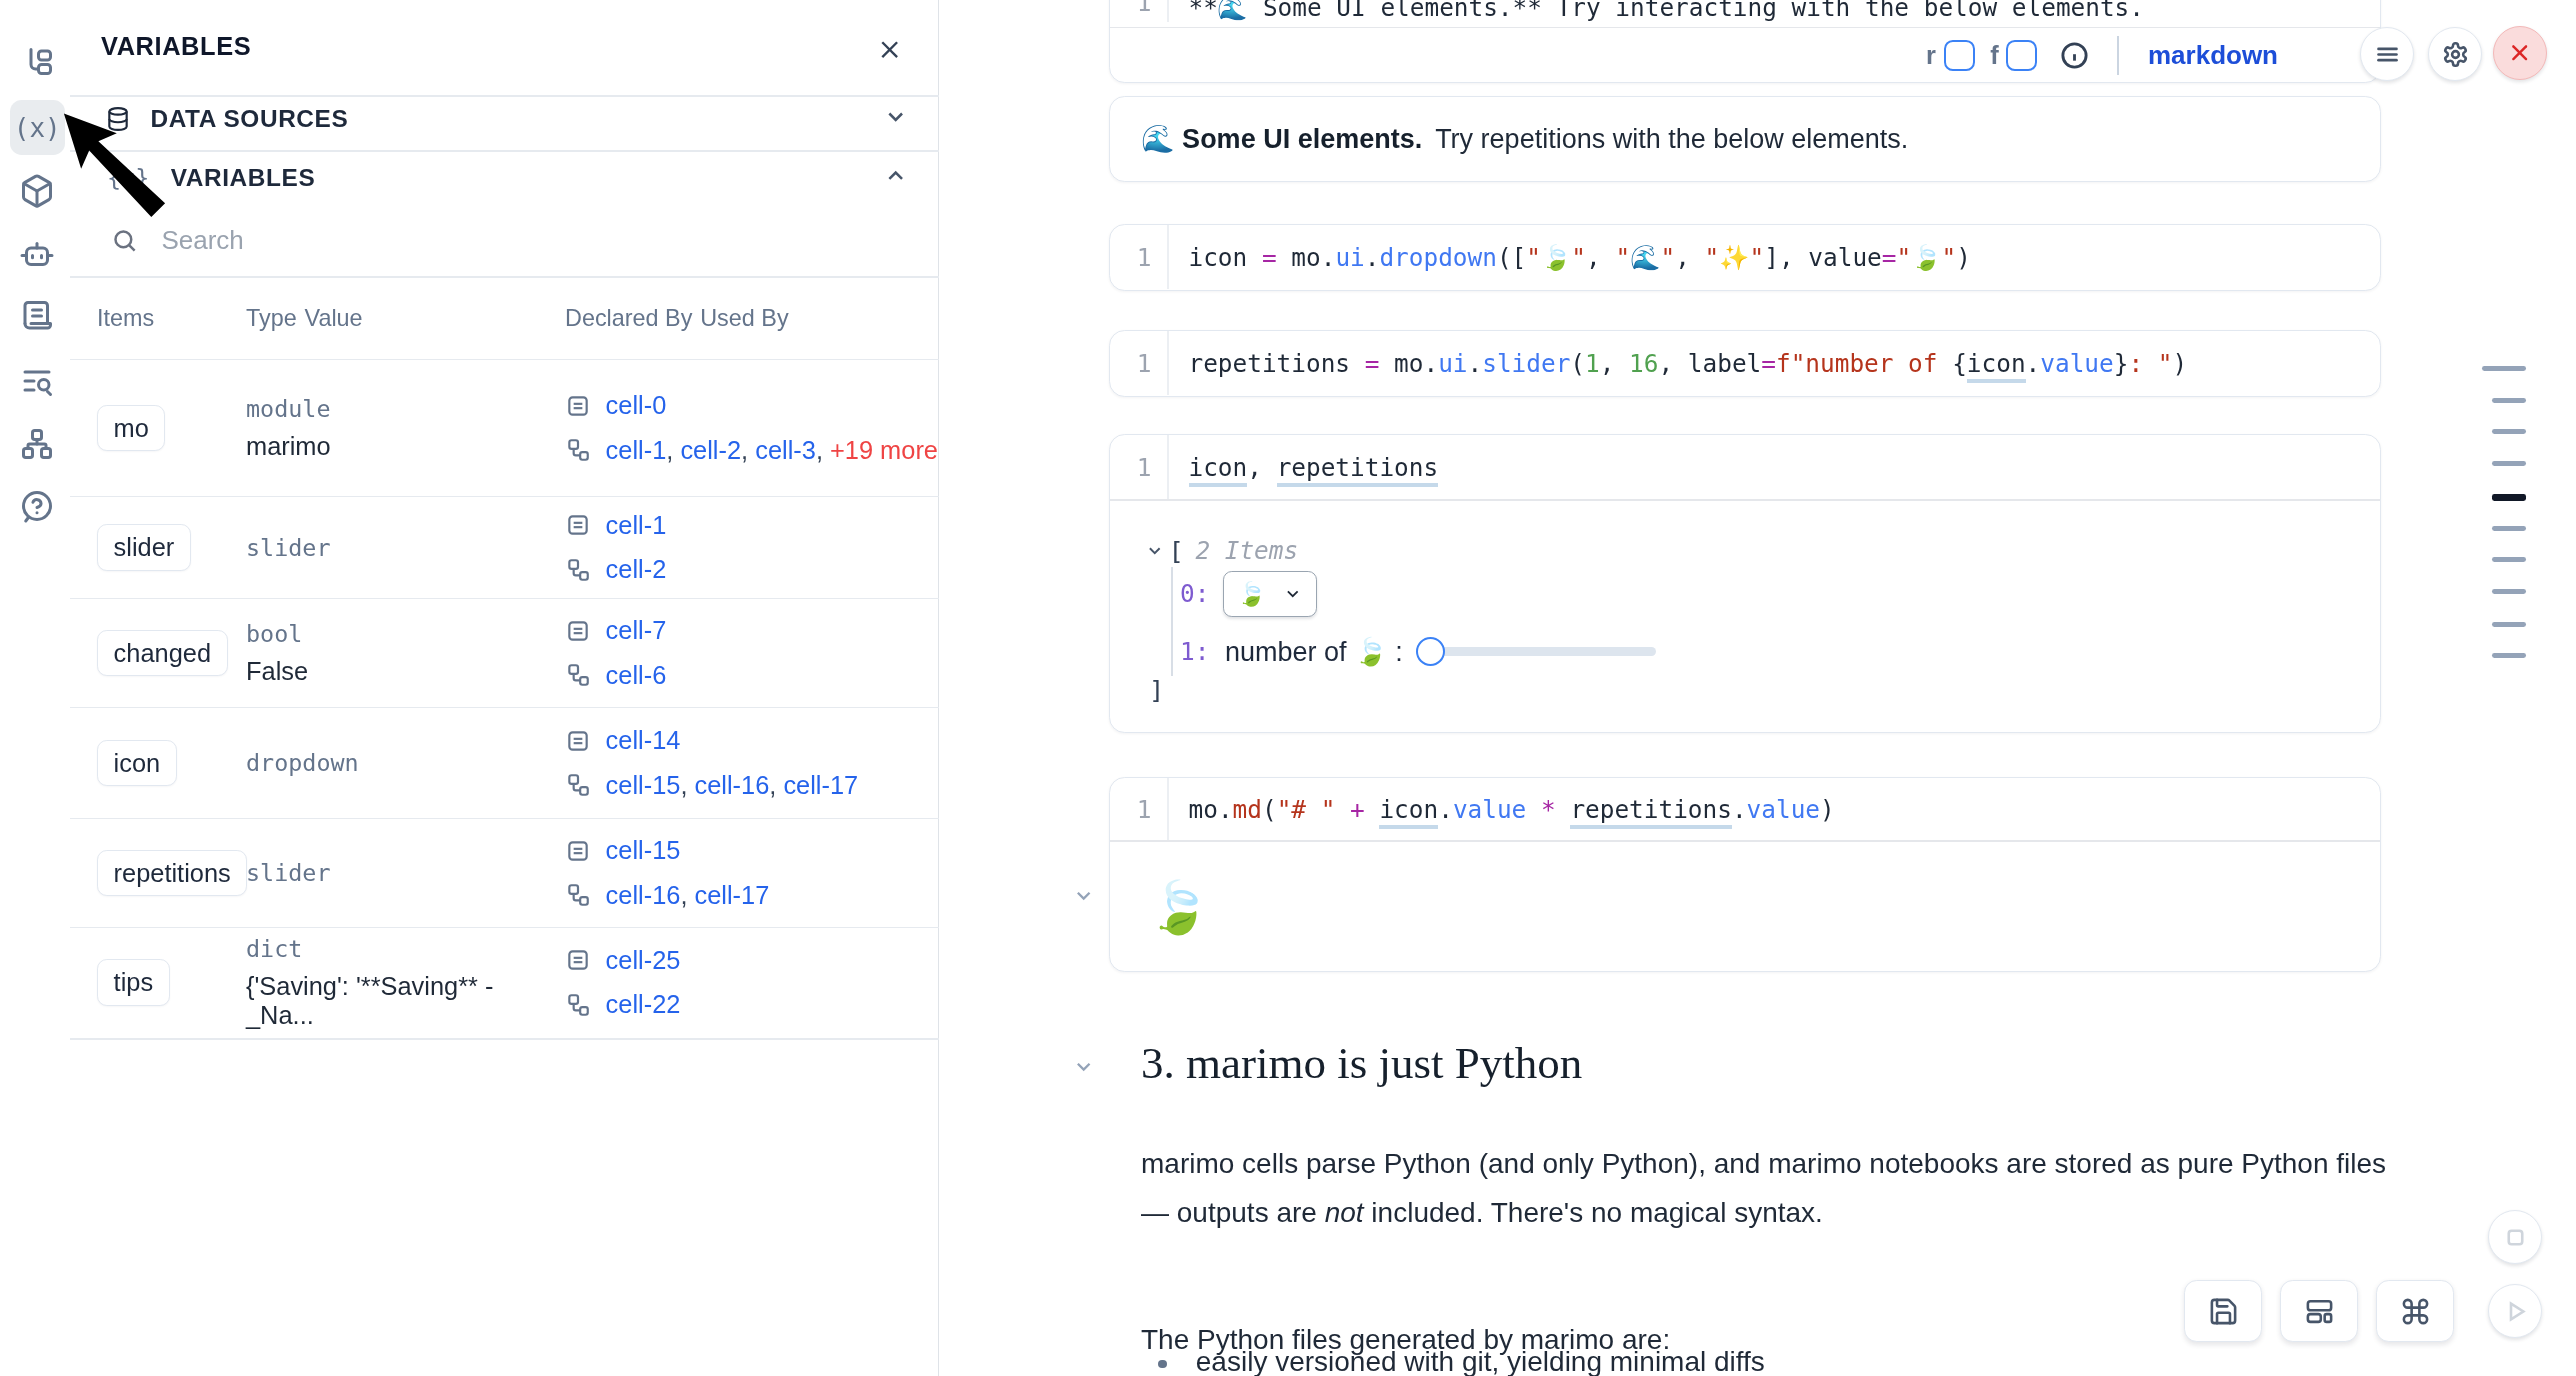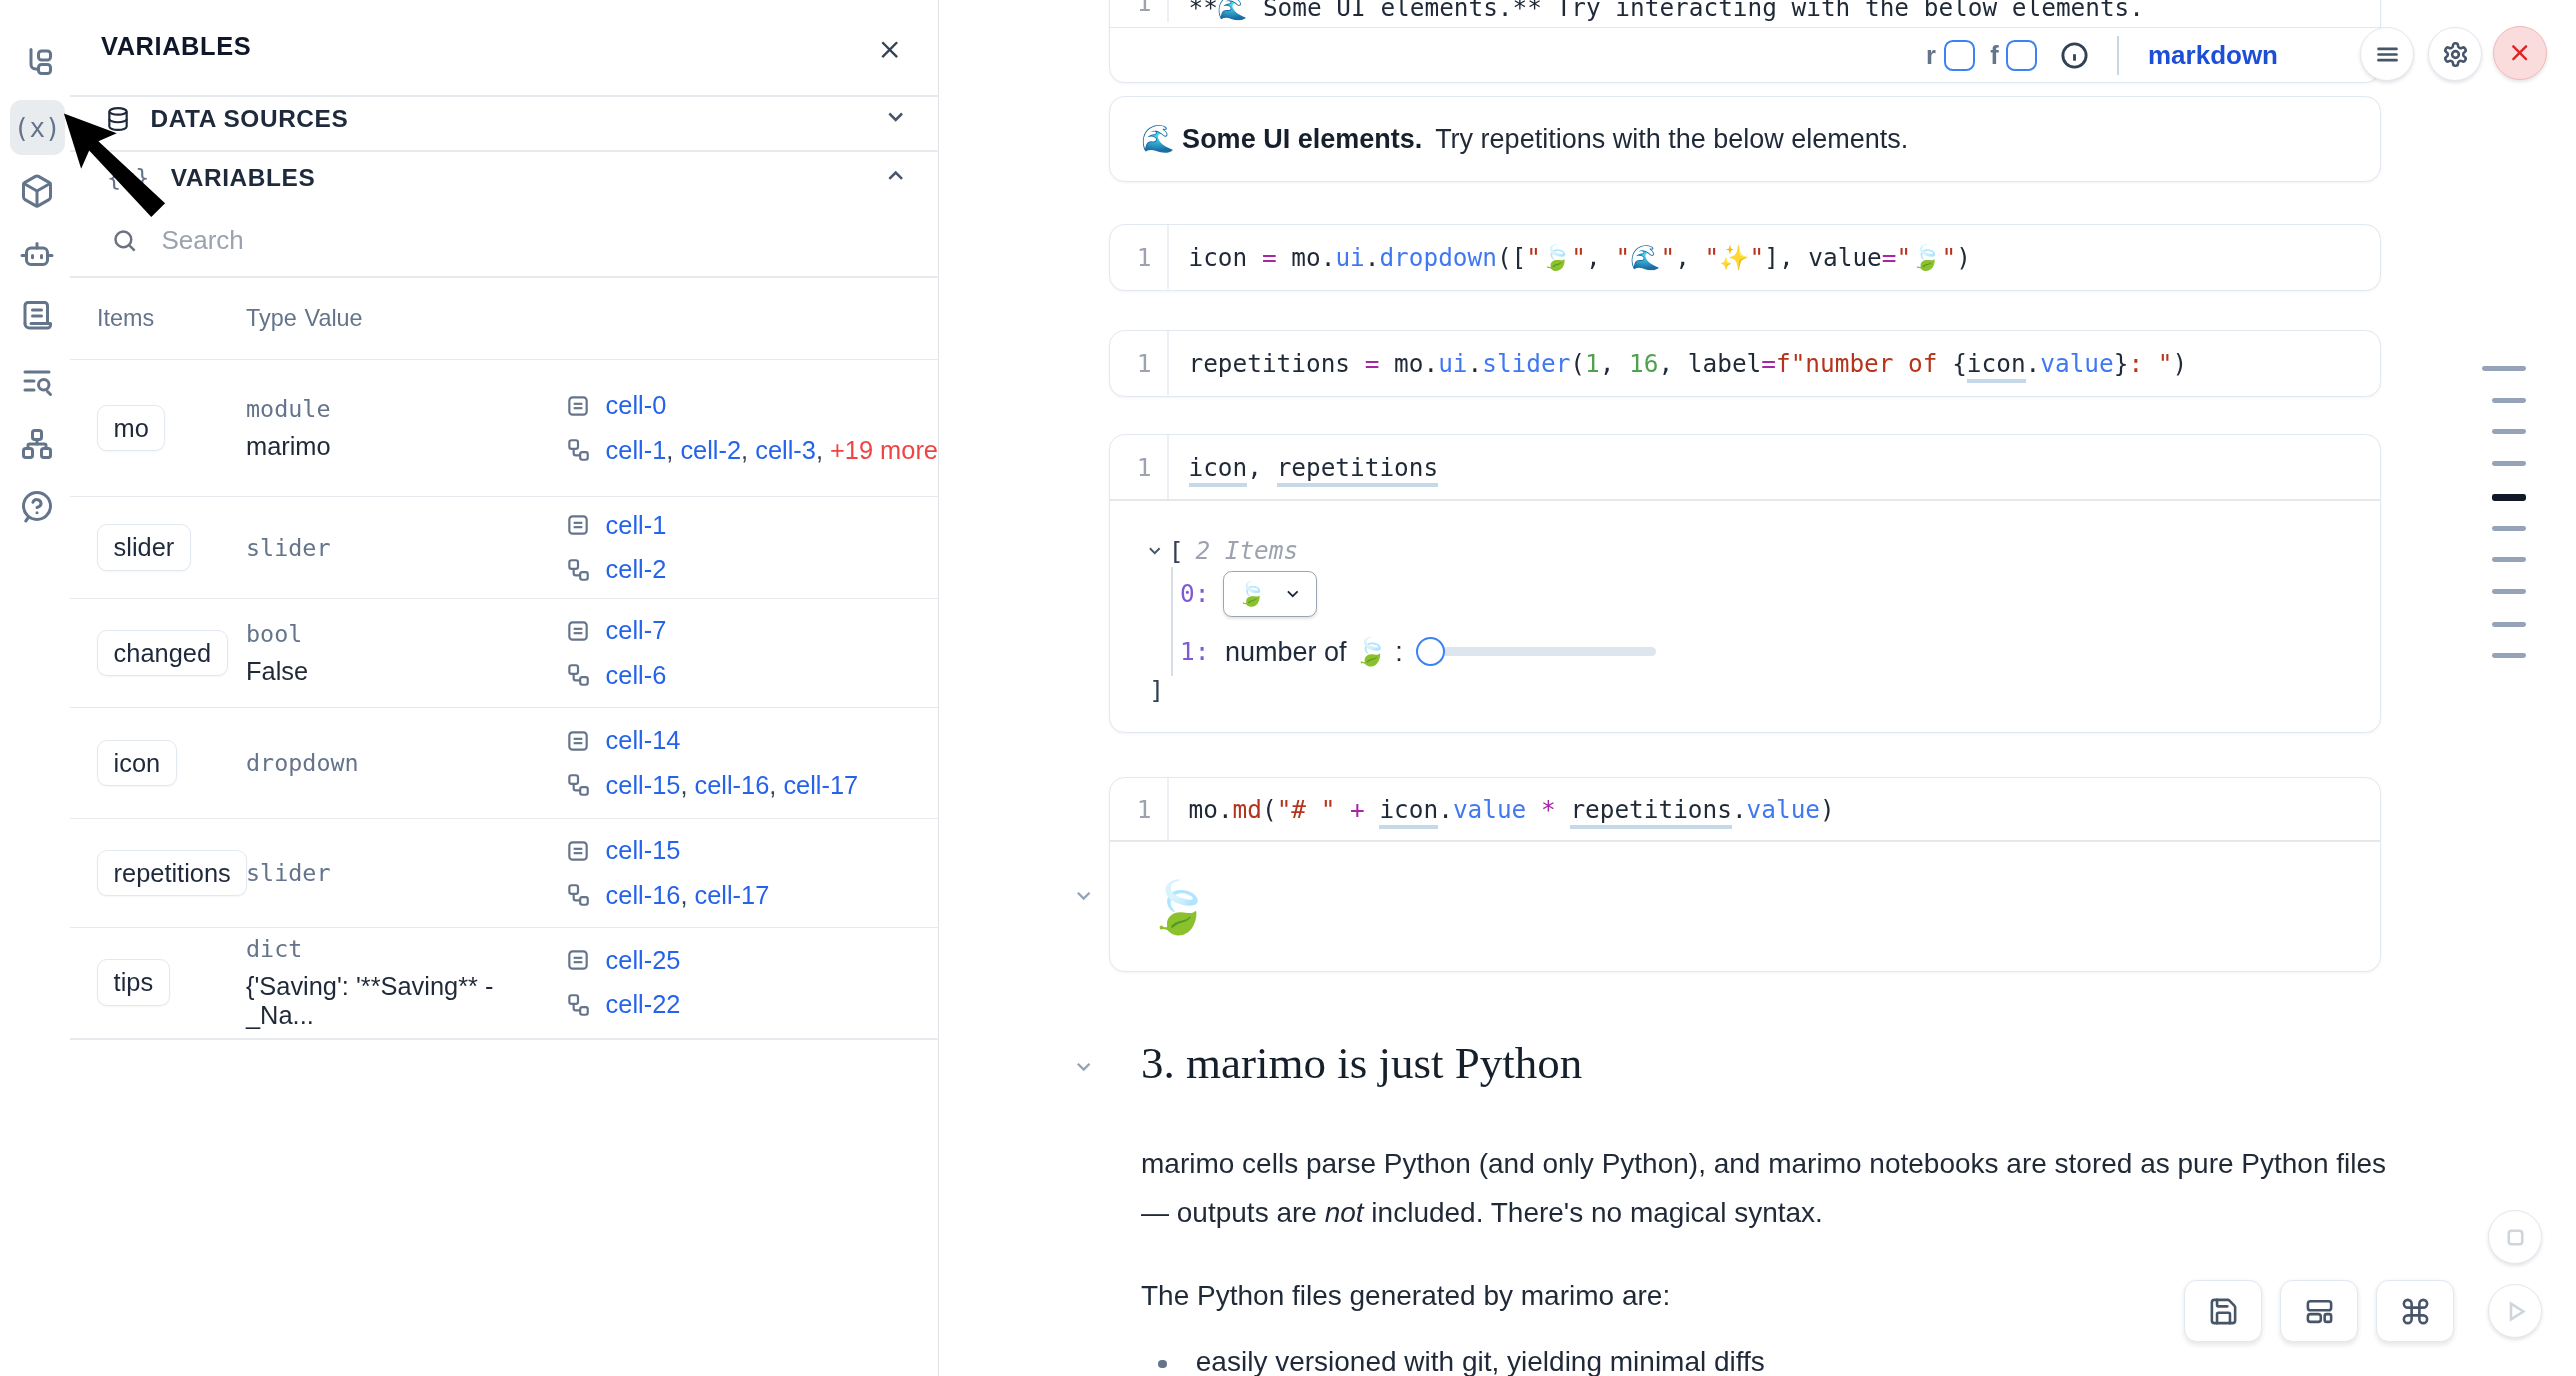--- a/index.html
+++ b/index.html
@@ -107,21 +107,21 @@
   #big-output { height:131px; display:flex; align-items:center; padding-left:37px; font-size:51px; }
 
   
   .gutter-chevron { position:absolute; }
   .gutter-chevron svg { width:23.4px; height:23.4px; stroke:#94a3b8; stroke-width:2.4; fill:none; }
 
   
   #sec-heading { position:absolute; left:1141px; top:1037px; font-family:"Liberation Serif", serif; font-size:45px; color:#16202c; }
   .para { position:absolute; left:1141px; width:1250px; font-size:28px; color:#1f2937; line-height:49px; }
   #para1 { top:1139px; }
-  #para2 { top:1271px; }
+  #para2 { top:1315px; }
   #bullet-row { position:absolute; left:1158px; top:1346px; display:flex; align-items:center; gap:29px; font-size:28px; color:#1f2937; }
   .bullet-dot { width:8.8px; height:8.8px; border-radius:50%; background:#64748b; margin-top:3.9px; }
 
   
   #minimap { position:absolute; left:2480px; top:352px; width:59px; height:322px; z-index:4; }
   .mm-bar { position:absolute; left:11.7px; width:34px; height:4.9px; border-radius:2.4px; background:#94a3b8; }
   .mm-bar.wide { left:2px; width:44px; }
   .mm-bar.active { background:#111827; height:6.8px; }
 
   
@@ -242,20 +242,24 @@
         </svg>
       <input class="search-input" placeholder="Search" style="">
     </div>
     <div class="pdiv" style="top:276px"></div>
 
     <div id="thead" class="vgrid">
       <span>Items</span>
       <span class="th2">
         <span>Type</span>
         <span>Value</span>
+      </span>
+      <span class="th2">
+        <span>Declared By</span>
+        <span>Used By</span>
       </span>
     </div>
 
     <div id="var-rows">
         <div class="vrow" style="height: 137px;">
           <div class="vcell vname"><span class="badge">mo</span></div>
           <div class="vcell vtype">
             <div class="vtype-type">module</div>
             <div class="vtype-value">marimo</div>
           </div>

